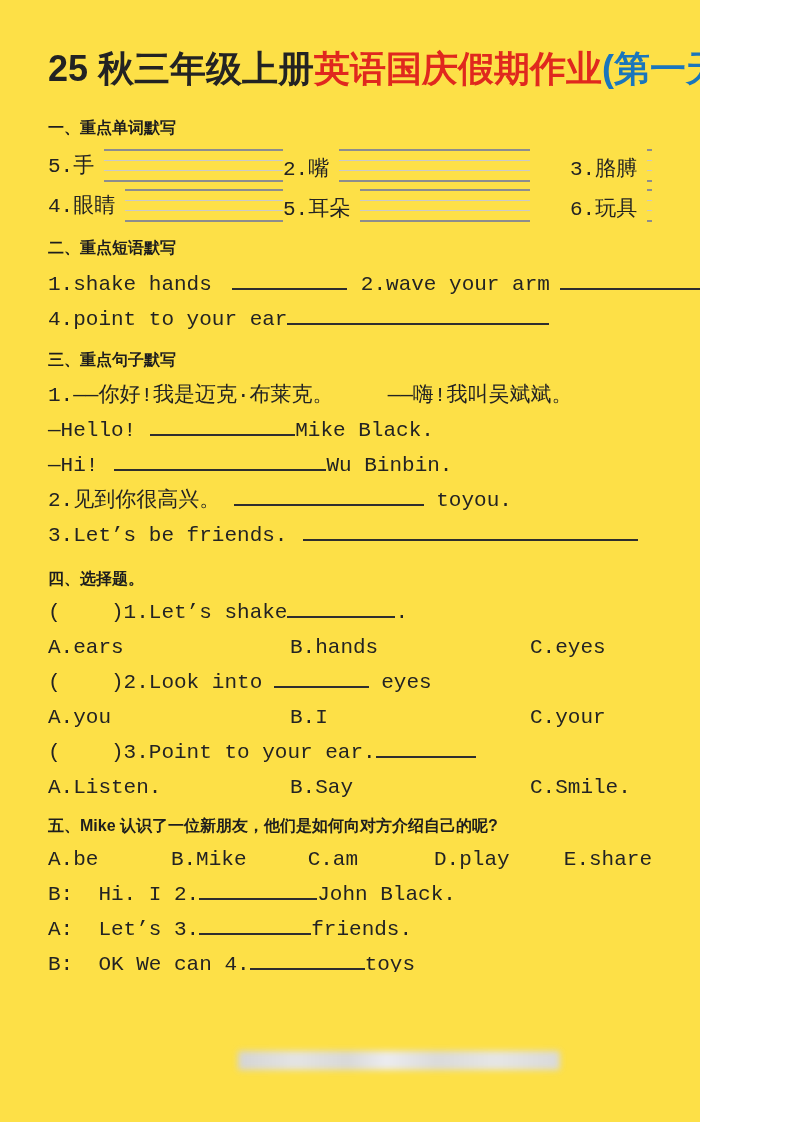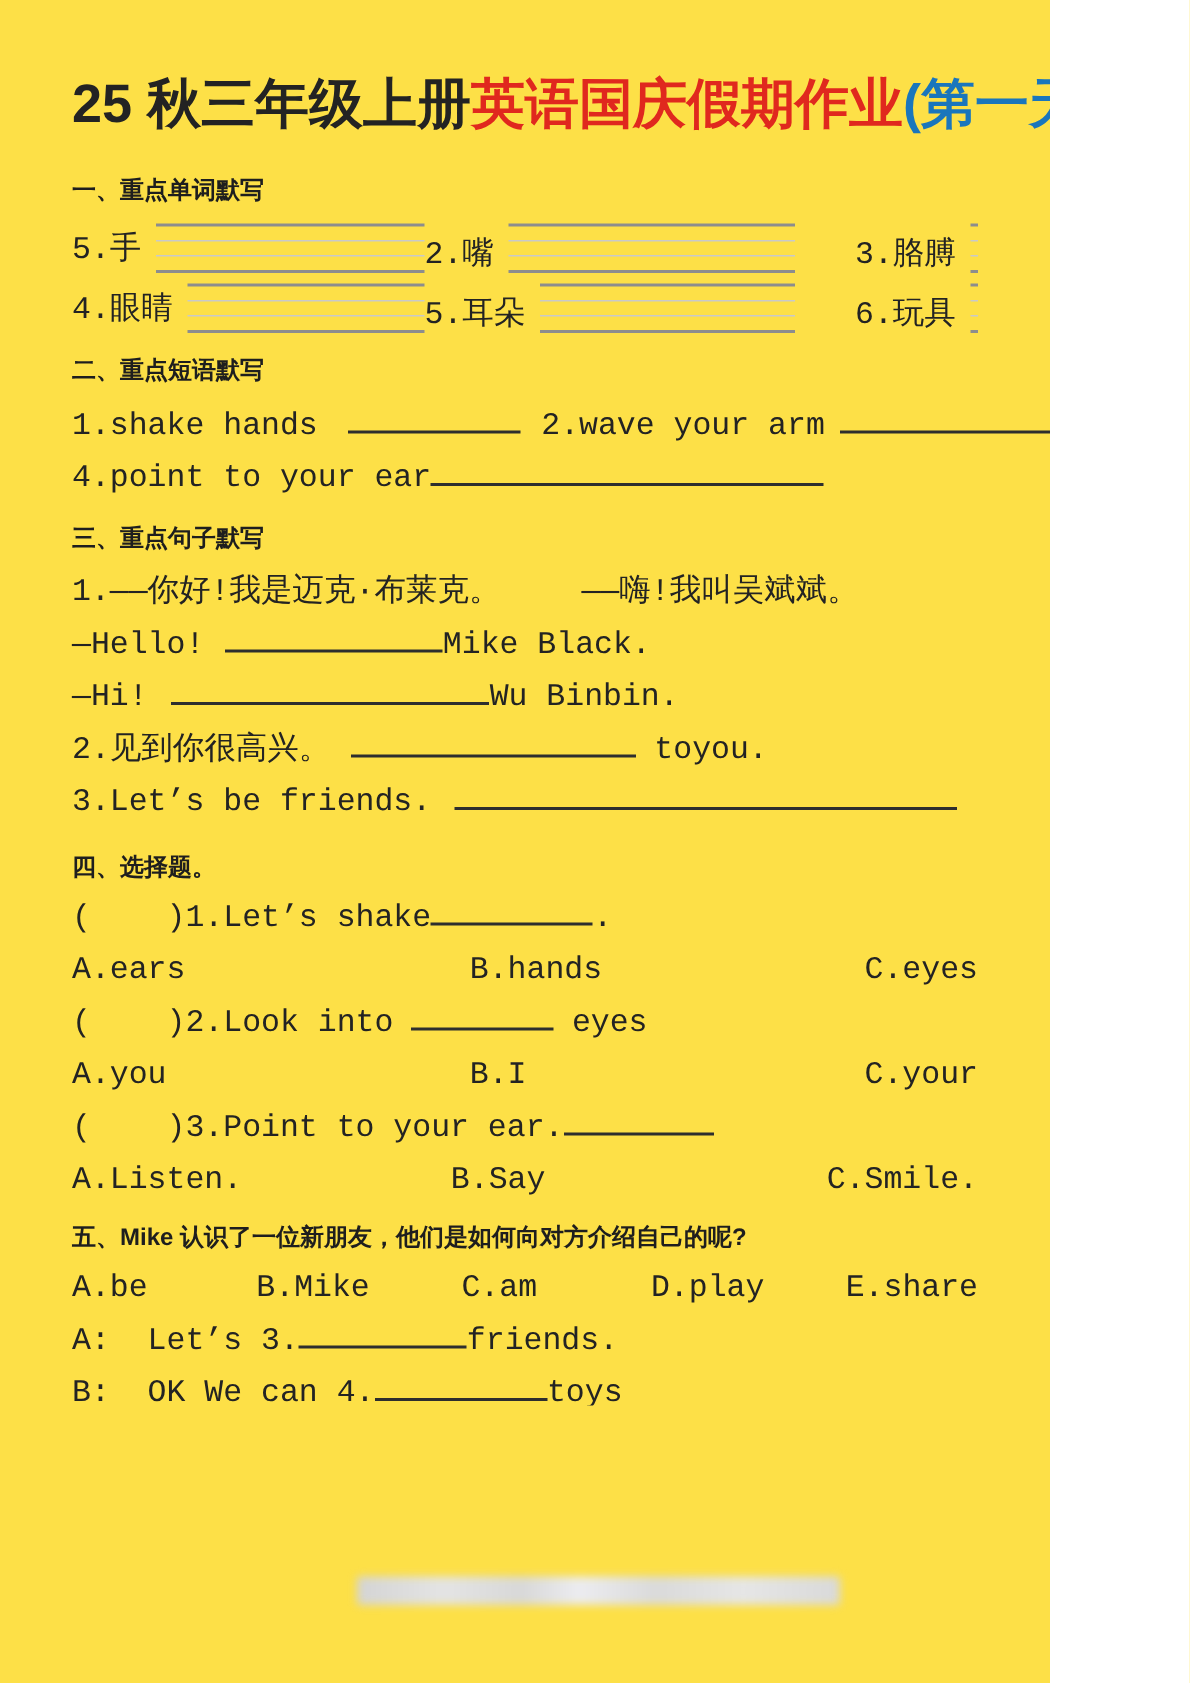--- a/index.html
+++ b/index.html
@@ -46,21 +46,21 @@
   .wc2{width:247px;align-items:flex-end;}
   .wc3{flex:1;margin-left:40px;align-items:flex-end;}
   .wlabel{font-size:21px;white-space:pre;}
   .guide{position:relative;flex:1;height:33px;margin-left:10px;}
   .guide i{position:absolute;left:0;right:0;height:0;display:block;}
   .guide .g1{top:0;border-top:2px solid #8d8d8d;}
   .guide .g2{top:11px;border-top:1px solid #c9c9c9;}
   .guide .g3{top:21px;border-top:1px solid #c9c9c9;}
   .guide .g4{top:31px;border-top:2px solid #8d8d8d;}
   
-  .opts3{display:flex;justify-content:space-between;}
+  .opts3{display:flex;}
   .opts3 span:nth-child(1){width:242px;}
   .opts3 span:nth-child(2){width:240px;}
   .opts5{display:flex;}
   .opts5 span:nth-child(1){width:142px;}
   .opts5 span:nth-child(2){width:158px;}
   .opts5 span:nth-child(3){width:146px;}
   .opts5 span:nth-child(4){width:150px;}
   
   .clip{height:25px;overflow:hidden;}
   
@@ -153,20 +153,21 @@
   <div class="h mh4">四、选择题。</div>
   <div class="line"><span>(    )1.Let’s shake</span><span class="blank" style="width:108px;"></span><span>.</span></div>
   <div class="line opts3"><span>A.ears</span><span>B.hands</span><span>C.eyes</span></div>
   <div class="line"><span>(    )2.Look into</span><span class="blank" style="width:95px;margin-left:12px;"></span><span style="margin-left:12px;">eyes</span></div>
   <div class="line opts3"><span>A.you</span><span>B.I</span><span>C.your</span></div>
   <div class="line"><span>(    )3.Point to your ear.</span><span class="blank" style="width:100px;"></span></div>
   <div class="line opts3"><span>A.Listen.</span><span>B.Say</span><span>C.Smile.</span></div>
 
   <div class="h mh5">五、Mike 认识了一位新朋友，他们是如何向对方介绍自己的呢?</div>
   <div class="line opts5"><span>A.be</span><span>B.Mike</span><span>C.am</span><span>D.play</span><span>E.share</span></div>
+  <div class="line"><span>B:  Hi. I 2.</span><span class="blank" style="width:118px;"></span><span>John Black.</span></div>
   <div class="line"><span>A:  Let’s 3.</span><span class="blank" style="width:112px;"></span><span>friends.</span></div>
   <div class="clip">
     <div class="line"><span>B:  OK We can 4.</span><span class="blank" style="width:115px;"></span><span>toys</span></div>
   </div>
 
   <div class="watermark"></div>
 
 </div>
 
 </body></html>

